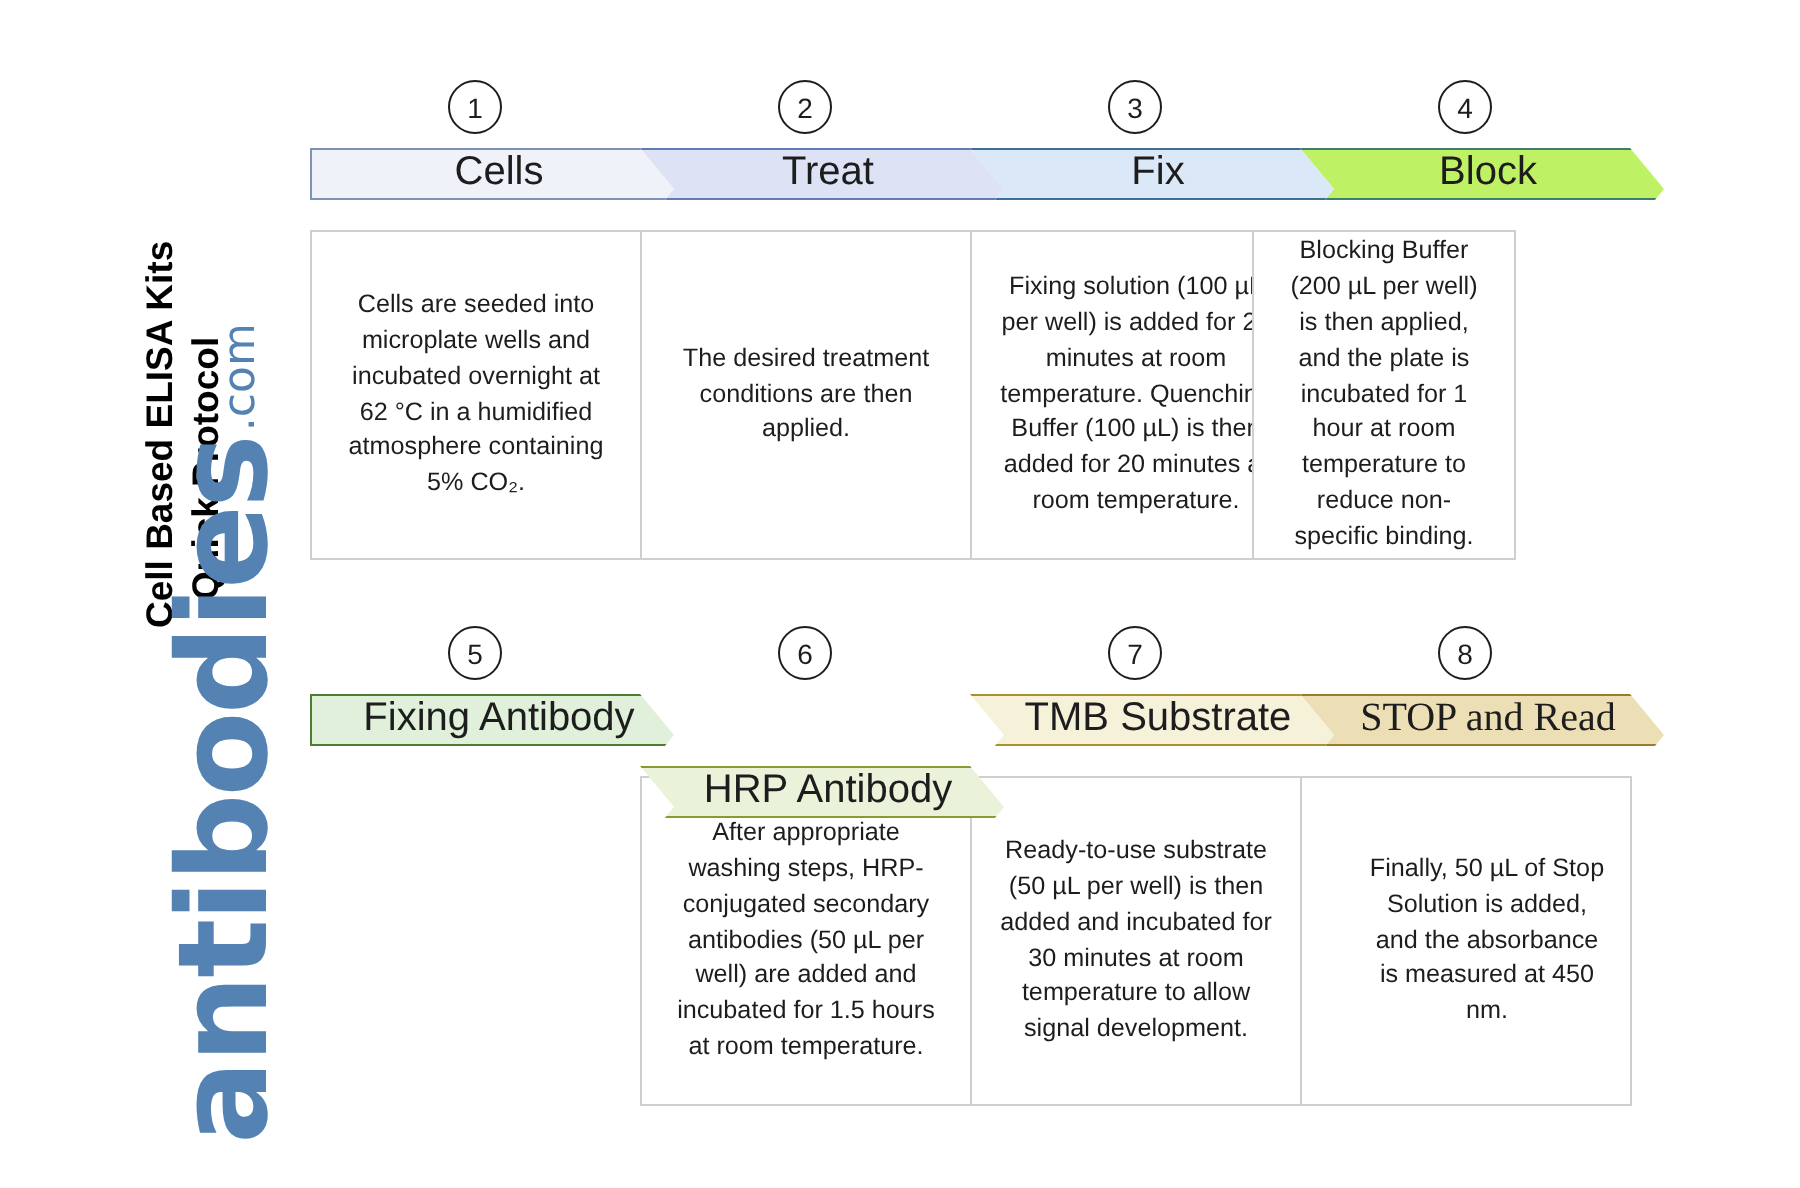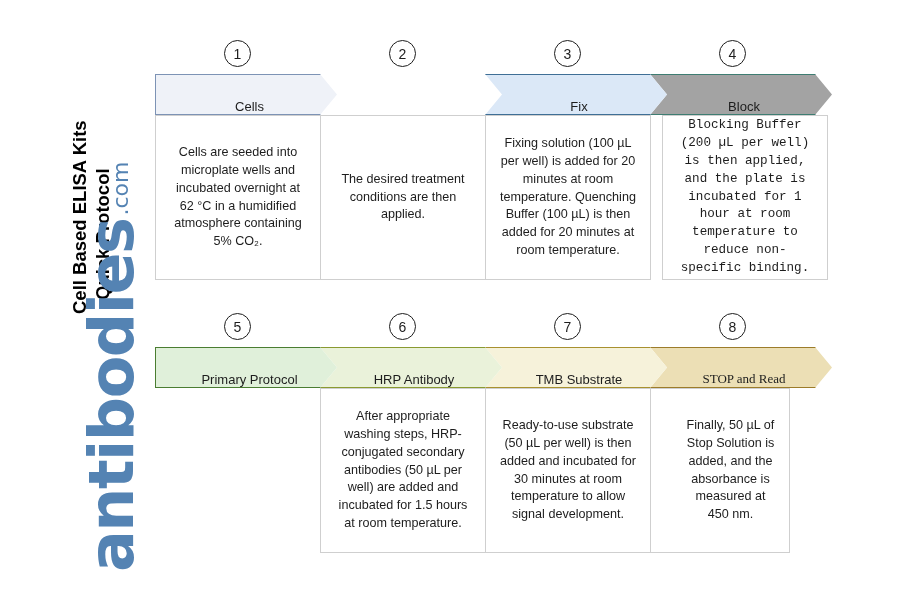--- a/index.html
+++ b/index.html
@@ -57,24 +57,24 @@
     position:absolute;top:0;
     width:27px;height:27px;border-radius:50%;
     border:1.6px solid #1d1d1d;background:#fff;
     display:flex;align-items:center;justify-content:center;
     font-size:14px;color:#1d1d1d;
     box-sizing:border-box;
   }
 
   .chevrons{position:relative;height:41px;margin-top:4px;}
   .chev{
-    position:absolute;top:0;height:41px;
-    display:flex;align-items:flex-end;justify-content:center;
+    position:absolute;top:0;height:26px;
+    display:flex;align-items:flex-start;justify-content:center;
     box-sizing:border-box;
-    font-size:13px;color:#1d1d1d;
+    font-size:20px;color:#1d1d1d;
   }
   .chev span{position:relative;z-index:2;padding-left:6px;}
 
   .bodies{position:relative;margin-top:0px;height:165px;}
   .bodycell{
     position:absolute;top:0;height:165px;
     box-sizing:border-box;
     background:#fff;
     border:1px solid #cfcfcf;
     display:flex;align-items:center;justify-content:center;
@@ -114,38 +114,41 @@
           <span>3</span>
         </div>
         <div class="num" style="left: 564px;">
           <span>4</span>
         </div>
       </div>
     <div class="chevrons" id="chevs1">
         <div class="chev" style="left: 0px; width: 182px; background: rgb(239, 242, 248); z-index: 10; clip-path: polygon(0px 0px, 165px 0px, 182px 20.5px, 165px 41px, 0px 41px); border-top: 1.4px solid rgb(125, 147, 181); border-bottom: 1.4px solid rgb(125, 147, 181); border-left: 1.4px solid rgb(125, 147, 181);">
           <span>Cells</span>
         </div>
+        <div class="chev" style="left: 165px; width: 182px; background: rgb(221, 227, 245); z-index: 9; clip-path: polygon(0px 0px, 165px 0px, 182px 20.5px, 165px 41px, 0px 41px, 17px 20.5px); border-top: 1.4px solid rgb(93, 124, 184); border-bottom: 1.4px solid rgb(93, 124, 184);">
+          <span>Treat</span>
+        </div>
         <div class="chev" style="left: 330px; width: 182px; background: rgb(219, 232, 247); z-index: 8; clip-path: polygon(0px 0px, 165px 0px, 182px 20.5px, 165px 41px, 0px 41px, 17px 20.5px); border-top: 1.4px solid rgb(63, 111, 150); border-bottom: 1.4px solid rgb(63, 111, 150);">
           <span>Fix</span>
         </div>
-        <div class="chev" style="left: 495px; width: 182px; background: #a3a3a3; z-index: 7; clip-path: polygon(0px 0px, 165px 0px, 182px 20.5px, 165px 41px, 0px 41px, 17px 20.5px); border-top: 1.4px solid rgb(62, 125, 114); border-bottom: 1.4px solid rgb(62, 125, 114);">
+        <div class="chev" style="left: 495px; width: 182px; background: #bef264; z-index: 7; clip-path: polygon(0px 0px, 165px 0px, 182px 20.5px, 165px 41px, 0px 41px, 17px 20.5px); border-top: 1.4px solid rgb(62, 125, 114); border-bottom: 1.4px solid rgb(62, 125, 114);">
           <span>Block</span>
         </div>
       </div>
     <div class="bodies" id="bodies1">
         <div class="bodycell" style="left: 0px; width: 166px;">
           <p>Cells are seeded into microplate wells and incubated overnight at 62 °C in a humidified atmosphere containing 5% CO₂.</p>
         </div>
         <div class="bodycell" style="left: 165px; width: 166px;">
           <p>The desired treatment conditions are then applied.</p>
         </div>
         <div class="bodycell" style="left: 330px; width: 166px;">
           <p>Fixing solution (100 µL per well) is added for 20 minutes at room temperature. Quenching Buffer (100 µL) is then added for 20 minutes at room temperature.</p>
         </div>
-        <div class="bodycell" style="left: 507px; width: 166px; font-family: Liberation Mono, monospace;">
+        <div class="bodycell" style="left: 471px; width: 132px;">
           <p>Blocking Buffer (200 µL per well) is then applied, and the plate is incubated for 1 hour at room temperature to reduce non-specific binding.</p>
         </div>
       </div>
   </div>
 
   <div class="row" id="row2">
     <div class="numbers" id="nums2">
         <div class="num" style="left: 69px;">
           <span>5</span>
         </div>
@@ -154,38 +157,38 @@
         </div>
         <div class="num" style="left: 399px;">
           <span>7</span>
         </div>
         <div class="num" style="left: 564px;">
           <span>8</span>
         </div>
       </div>
     <div class="chevrons" id="chevs2">
         <div class="chev" style="left: 0px; width: 182px; background: rgb(224, 240, 218); z-index: 10; clip-path: polygon(0px 0px, 165px 0px, 182px 20.5px, 165px 41px, 0px 41px); border-top: 1.4px solid rgb(74, 125, 49); border-bottom: 1.4px solid rgb(74, 125, 49); border-left: 1.4px solid rgb(74, 125, 49);">
-          <span>Primary Protocol</span>
+          <span>Fixing Antibody</span>
         </div>
-        <div class="chev" style="left: 165px; width: 182px; background: rgb(234, 242, 218); z-index: 9; clip-path: polygon(0px 0px, 165px 0px, 182px 20.5px, 165px 41px, 0px 41px, 17px 20.5px); border-top: 1.4px solid rgb(138, 154, 49); border-bottom: 1.4px solid rgb(138, 154, 49);">
+        <div class="chev" style="left: 165px; width: 182px; background: rgb(234, 242, 218); z-index: 9; clip-path: polygon(0px 0px, 165px 0px, 182px 20.5px, 165px 41px, 0px 41px, 17px 20.5px); border-top: 1.4px solid rgb(138, 154, 49); border-bottom: 1.4px solid rgb(138, 154, 49); margin-top: 36px;">
           <span>HRP Antibody</span>
         </div>
         <div class="chev" style="left: 330px; width: 182px; background: rgb(246, 242, 218); z-index: 8; clip-path: polygon(0px 0px, 165px 0px, 182px 20.5px, 165px 41px, 0px 41px, 17px 20.5px); border-top: 1.4px solid rgb(168, 145, 47); border-bottom: 1.4px solid rgb(168, 145, 47);">
           <span>TMB Substrate</span>
         </div>
         <div class="chev" style="left: 495px; width: 182px; background: rgb(236, 223, 181); z-index: 7; clip-path: polygon(0px 0px, 165px 0px, 182px 20.5px, 165px 41px, 0px 41px, 17px 20.5px); border-top: 1.4px solid rgb(156, 124, 42); border-bottom: 1.4px solid rgb(156, 124, 42); font-family: Liberation Serif, serif;">
           <span>STOP and Read</span>
         </div>
       </div>
     <div class="bodies" id="bodies2">
         <div class="bodycell" style="left: 165px; width: 166px;">
           <p>After appropriate washing steps, HRP-conjugated secondary antibodies (50 µL per well) are added and incubated for 1.5 hours at room temperature.</p>
         </div>
         <div class="bodycell" style="left: 330px; width: 166px;">
           <p>Ready-to-use substrate (50 µL per well) is then added and incubated for 30 minutes at room temperature to allow signal development.</p>
         </div>
-        <div class="bodycell" style="left: 495px; width: 140px; padding-left: 33px;">
+        <div class="bodycell" style="left: 495px; width: 166px; padding-left: 33px;">
           <p>Finally, 50 µL of Stop Solution is added, and the absorbance is measured at 450 nm.</p>
         </div>
       </div>
   </div>
 
 </div>
 
 </body></html>

